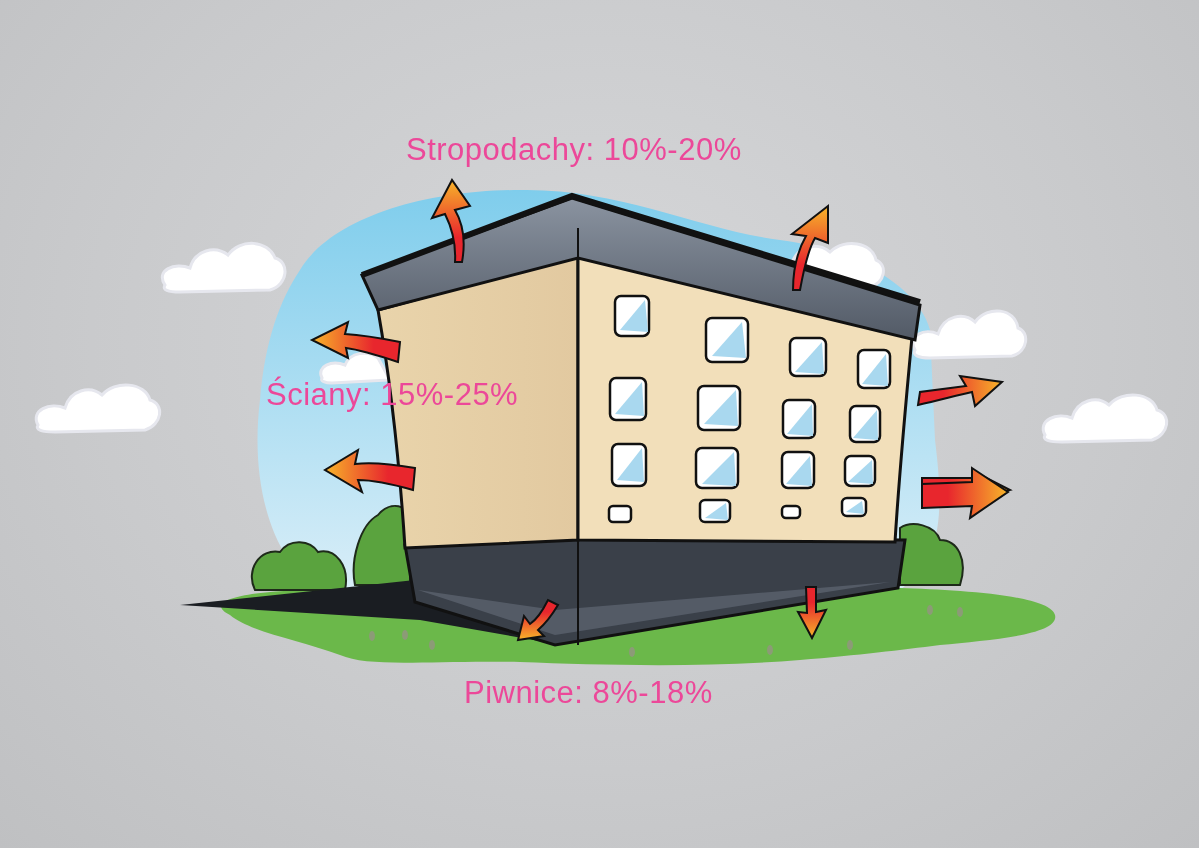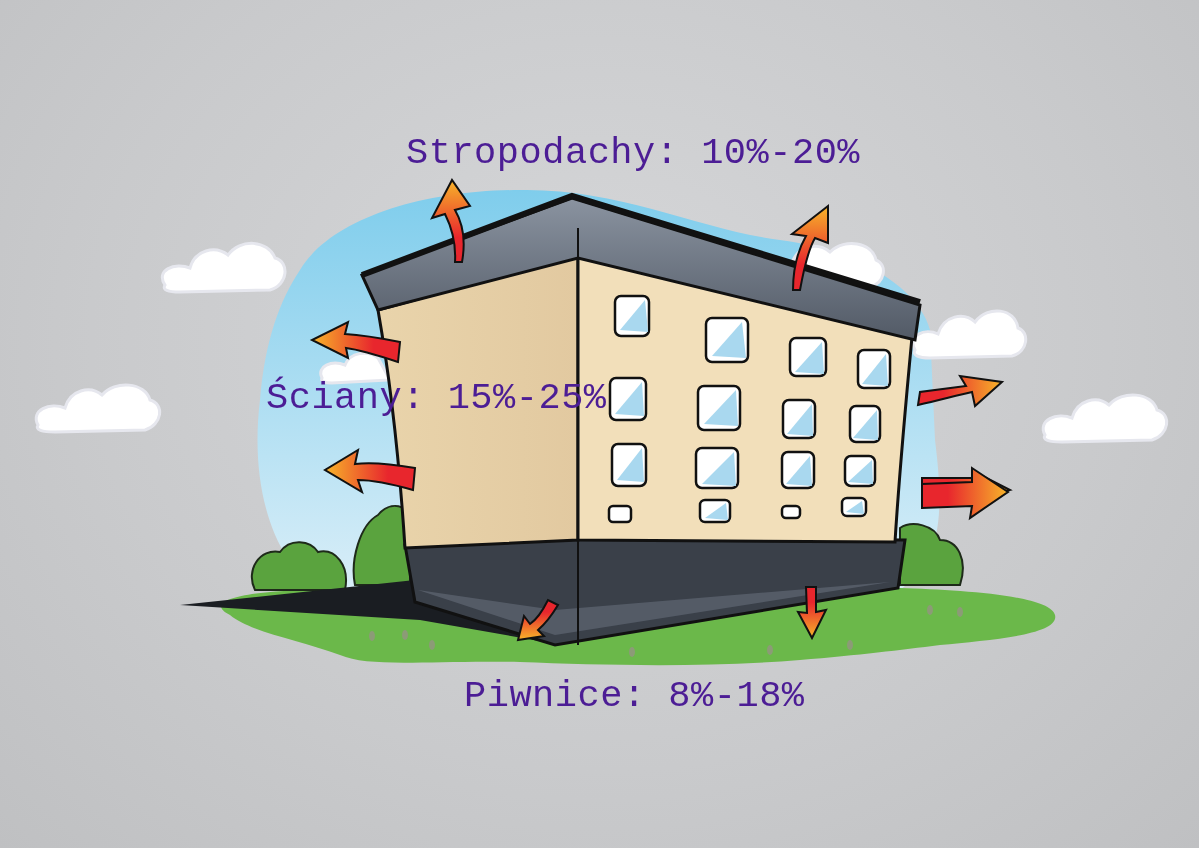--- a/index.html
+++ b/index.html
@@ -5,23 +5,23 @@
   html, body { margin: 0; padding: 0; }
   body {
     width: 1199px; height: 848px; overflow: hidden;
     background: radial-gradient(ellipse at 50% 40%, #d6d7d9 0%, #c9cacc 60%, #bfc0c2 100%);
     position: relative;
     font-family: "DejaVu Sans", sans-serif;
   }
   .scene { position: absolute; left: 0; top: 0; width: 1199px; height: 848px; }
   .label {
     position: absolute;
-    color: #4c1d95;
-    font-family: Liberation Mono, monospace;
-    font-size: 37px;
+    color: #ec4899;
+    font-family: Liberation Sans, sans-serif;
+    font-size: 31px;
     letter-spacing: 0.5px;
     white-space: nowrap;
   }
   .label-roof { left: 406px; top: 132px; }
   .label-walls { left: 266px; top: 377px; text-align: center; }
   .label-basement { left: 464px; top: 675px; }
 </style>
 </head>
 <body>
 

